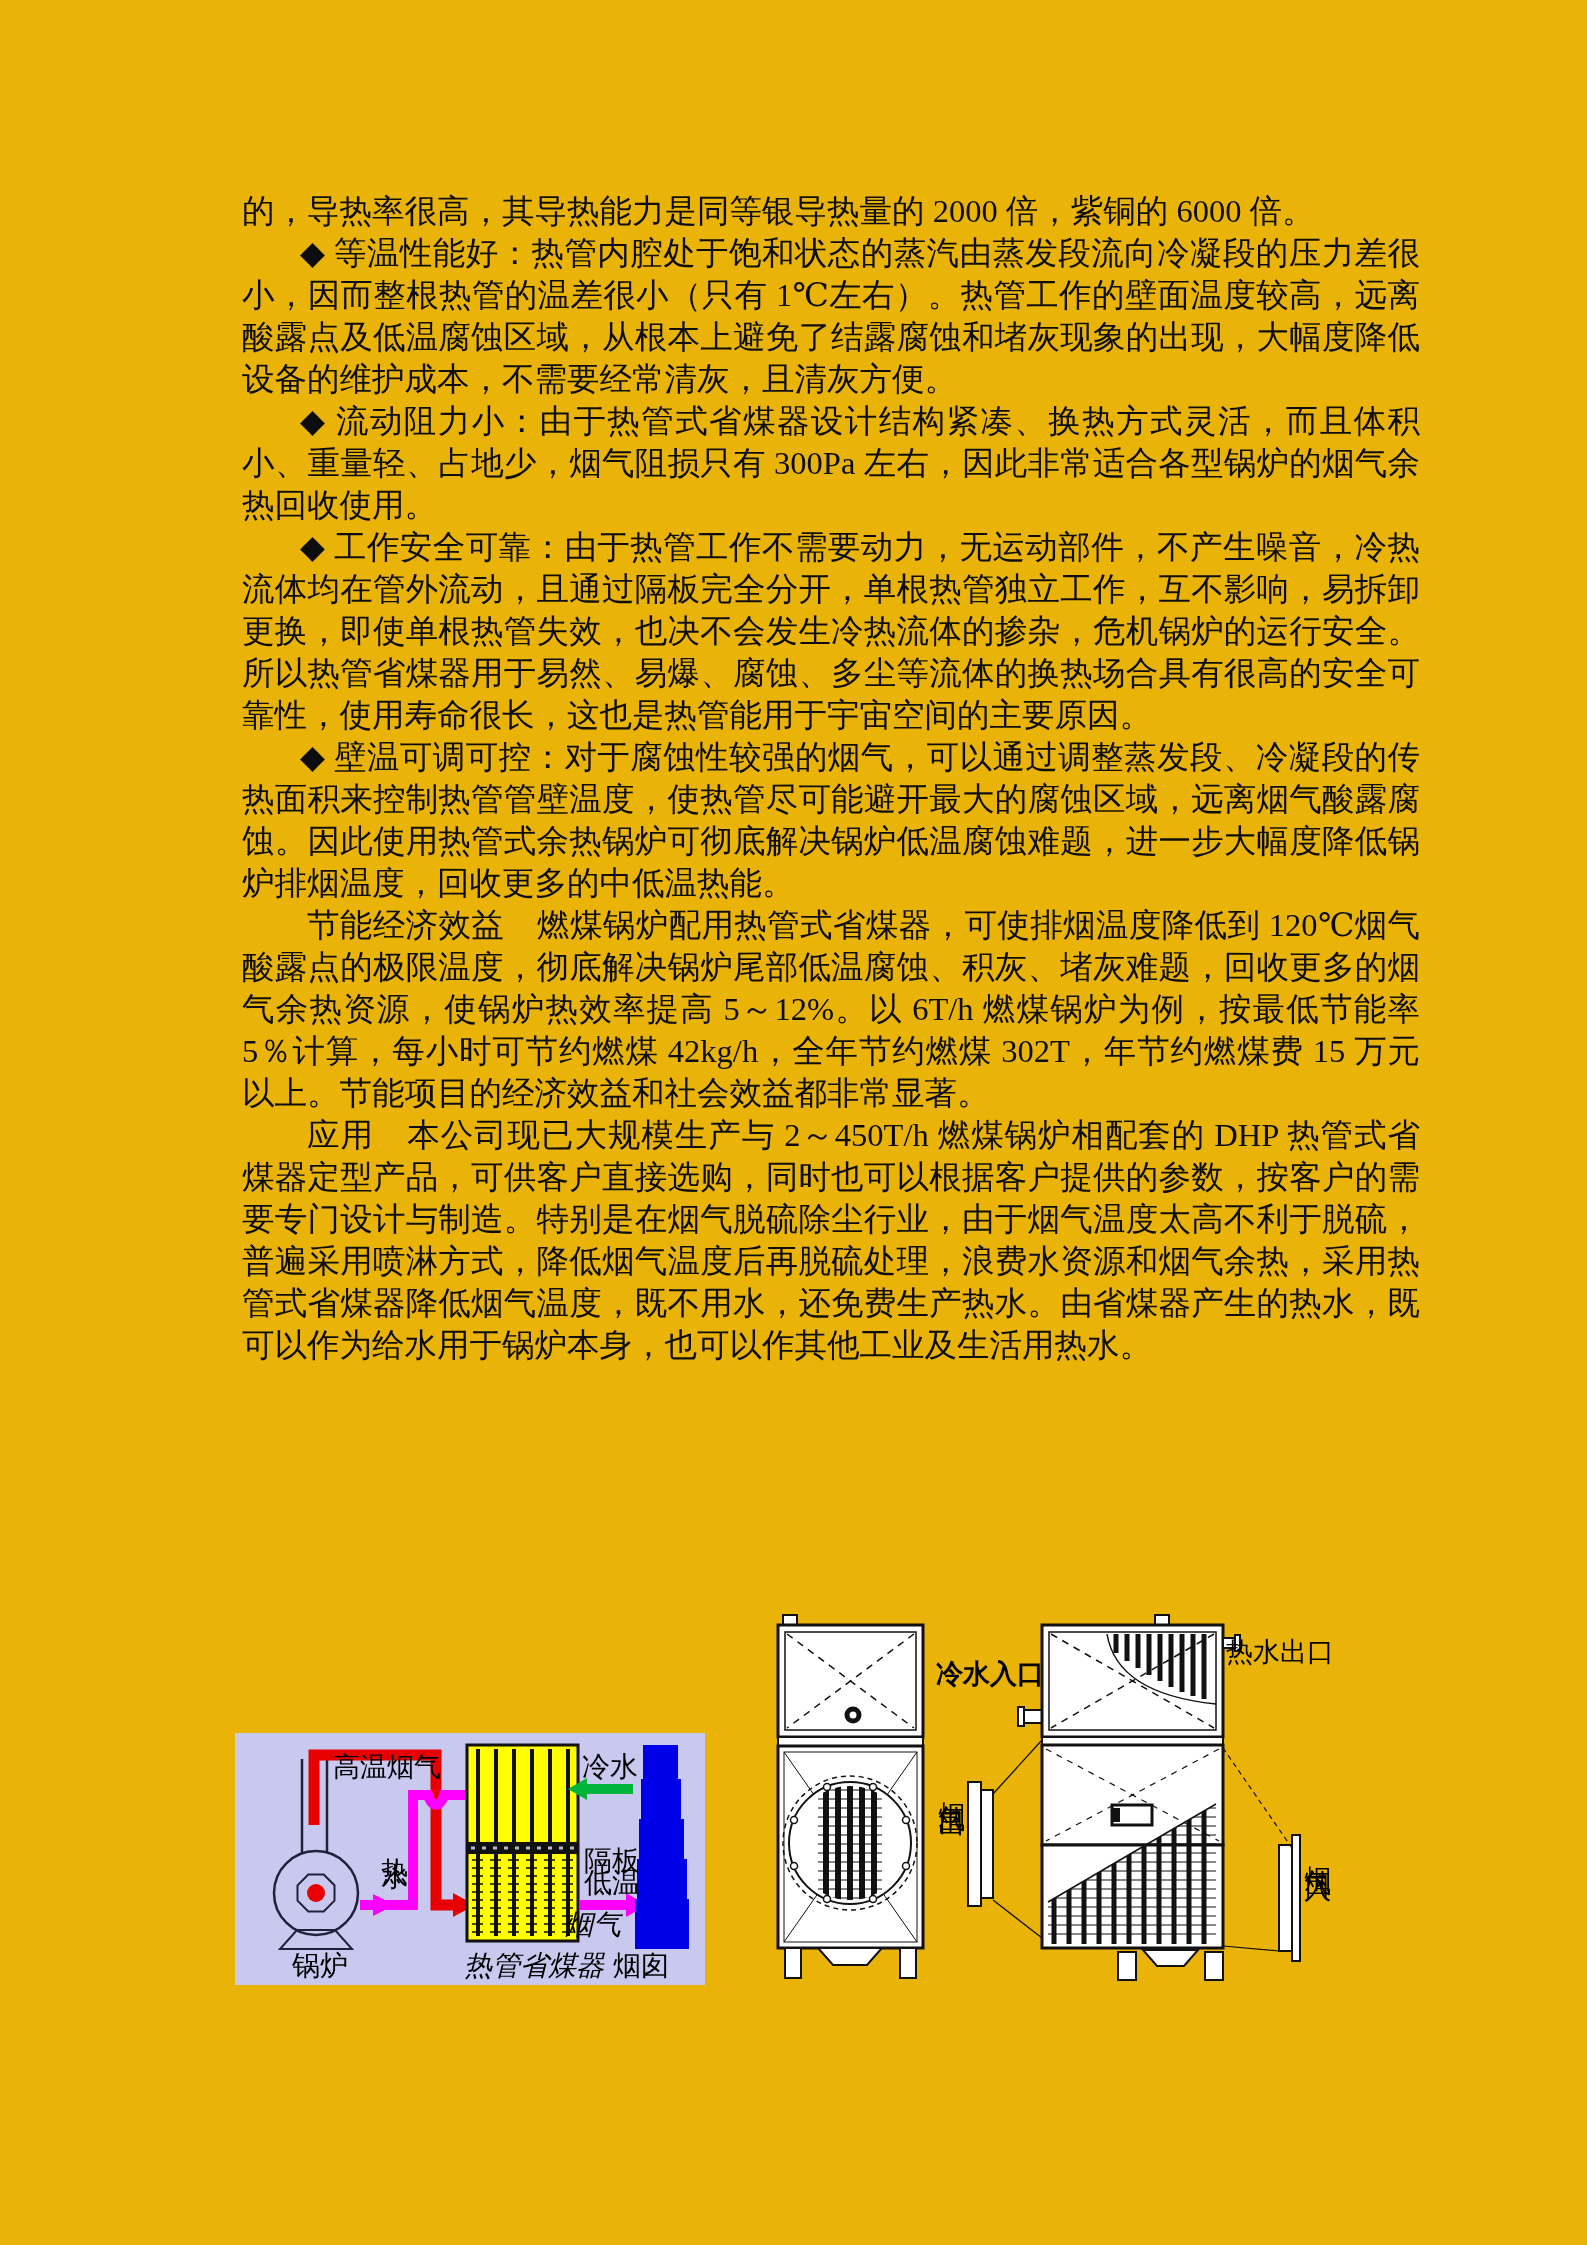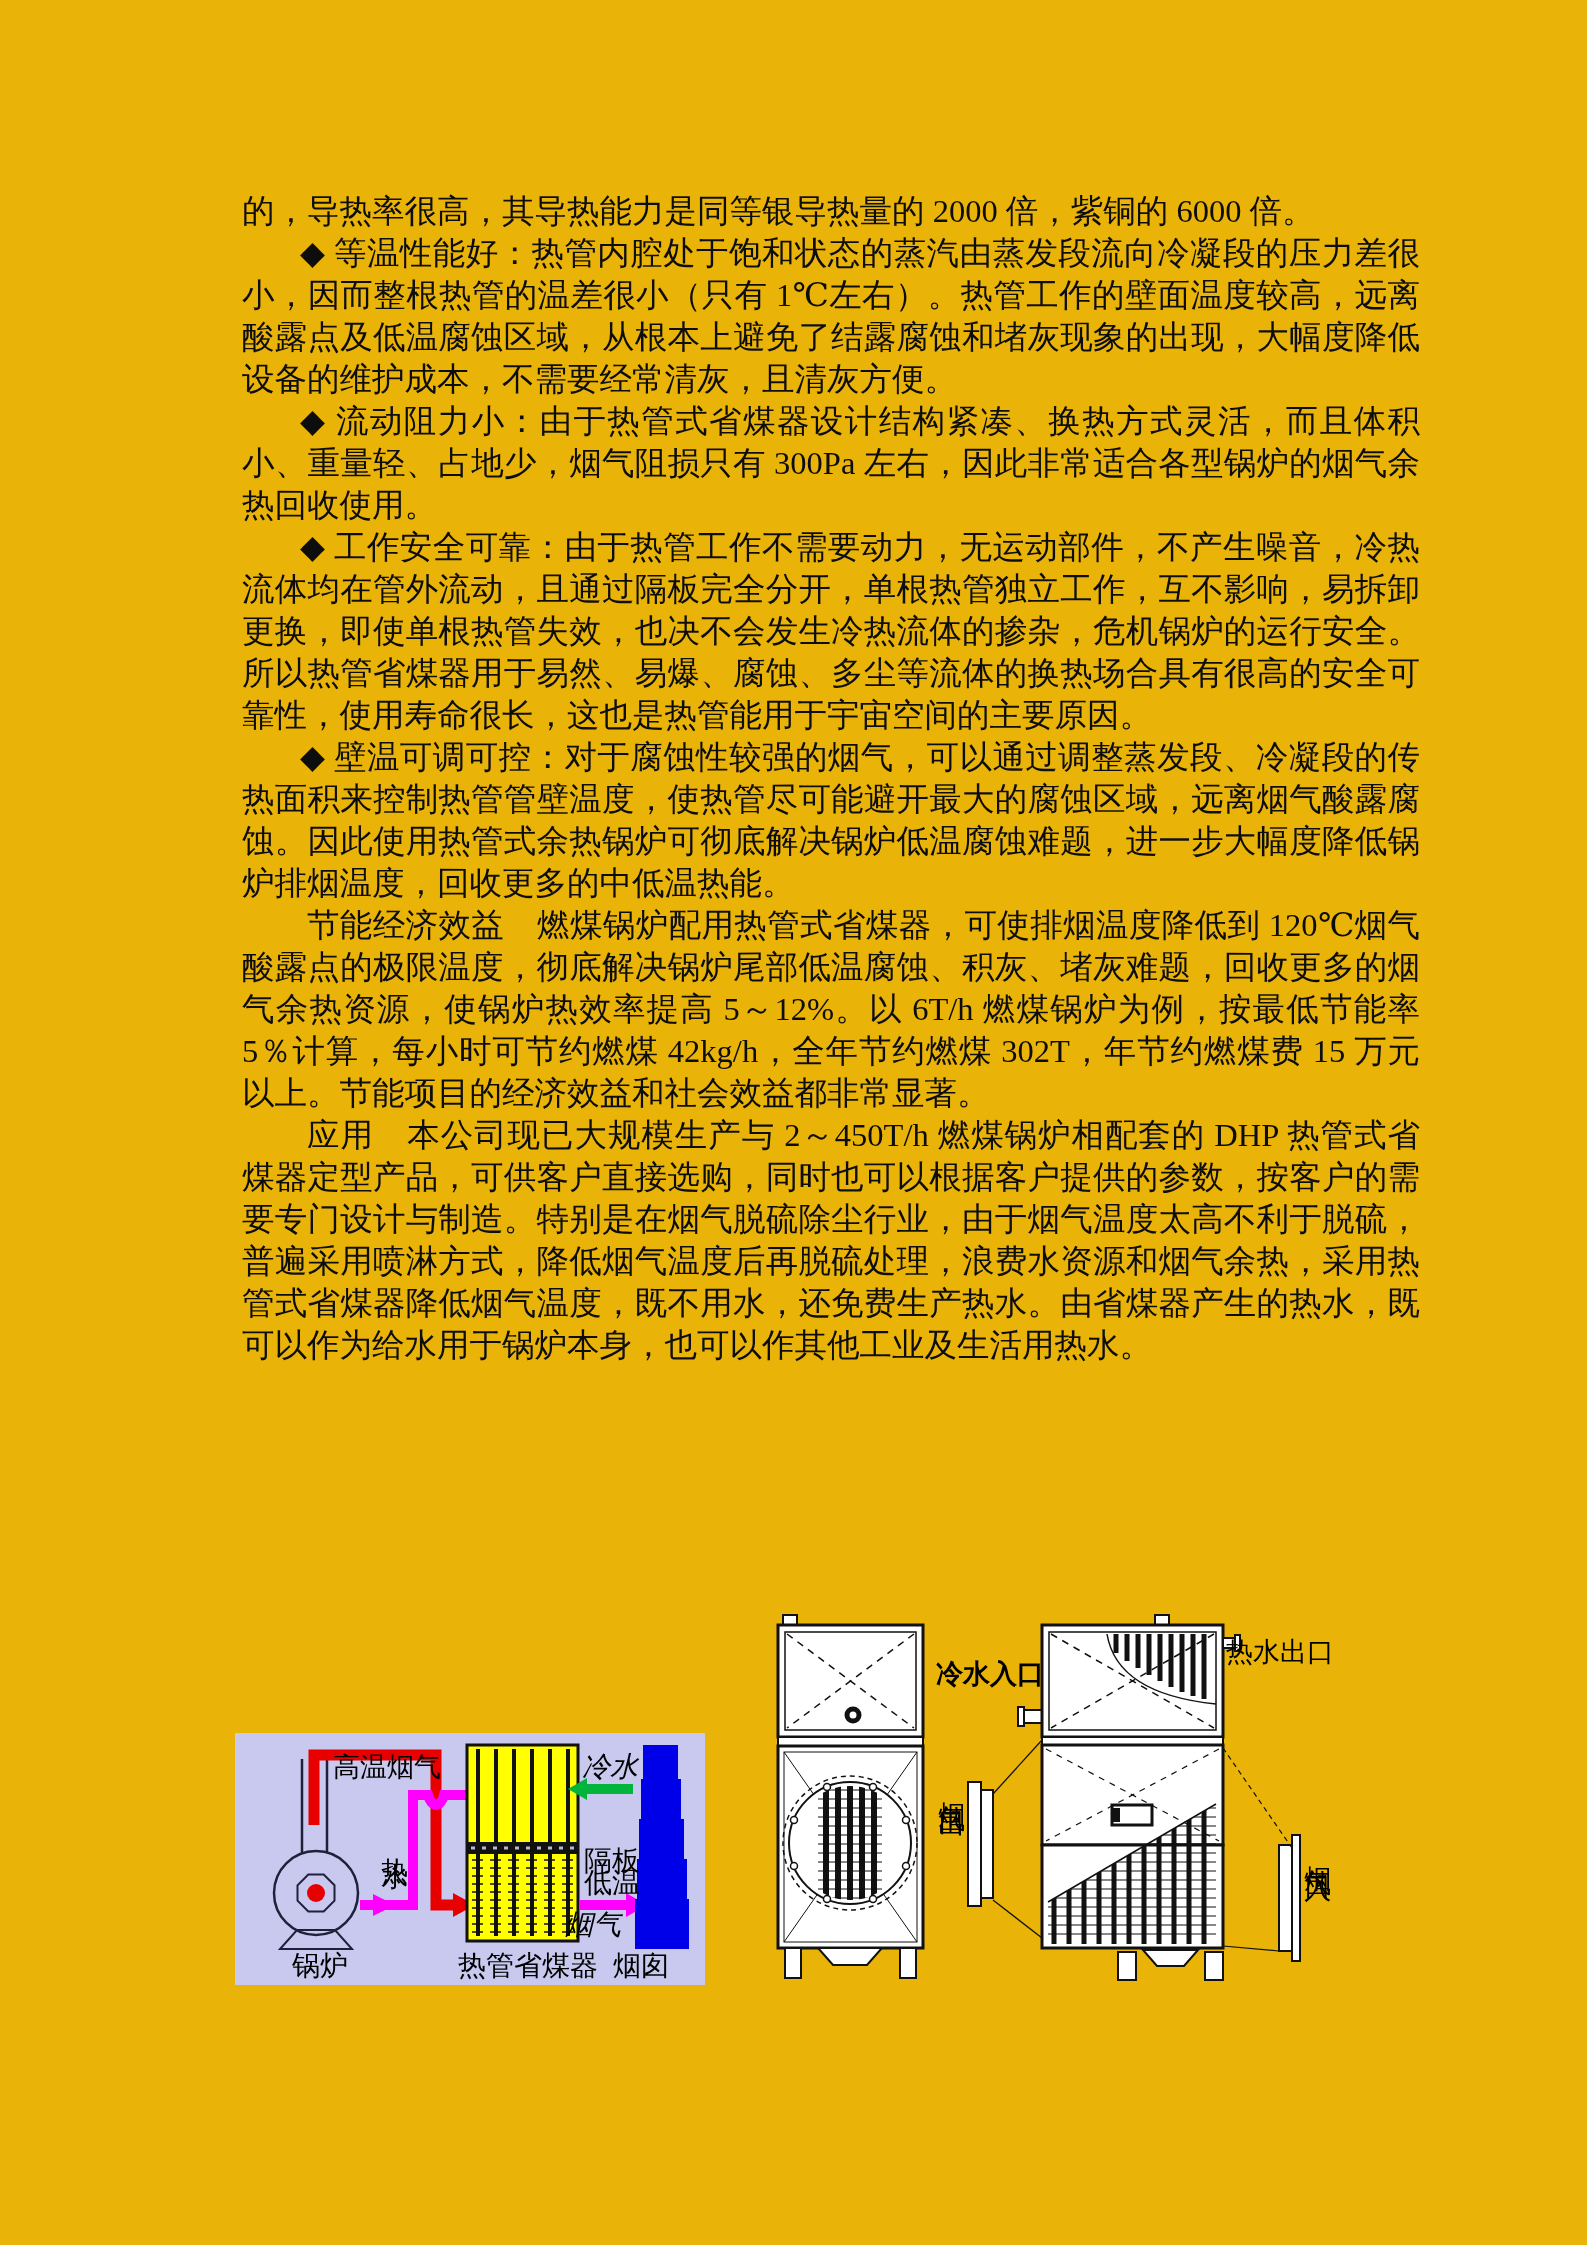--- a/index.html
+++ b/index.html
@@ -121,26 +121,26 @@
       <g>
         <rect x="345" y="167" width="48" height="10" fill="#ff00ff"></rect>
         <polygon points="391,160 412,172 391,184" fill="#ff00ff"></polygon>
       </g>
 
       <path fill="#0000e8" d="M408,12 L443,12 L443,46 L446,46 L446,86 L449,86 L449,126 L452,126 L452,166 L454,166 L454,216 L400,216 L400,166 L402,166 L402,126 L404,126 L404,86 L406,86 L406,46 L408,46 Z"></path>
     </svg>
 
     <div class="dlabel small" style="left:98px;top:20px;">高温烟气</div>
     <div class="dlabel small vlabel" style="left:144px;top:104px;">热水</div>
-    <div class="dlabel" style="left:347px;top:19px;font-style:italic;">冷水</div>
+    <div class="dlabel" style="left:347px;top:19px;">冷水</div>
     <div class="dlabel" style="left:349px;top:94px;margin-top:19px;">隔板</div>
     <div class="dlabel" style="left:349px;top:135px;">低温</div>
     <div class="dlabel" style="left:330px;top:177px;font-style:italic;">烟气</div>
     <div class="dlabel" style="left:57px;top:218px;">锅炉</div>
-    <div class="dlabel" style="left:223px;top:218px;">热管省煤器</div>
+    <div class="dlabel" style="left:229px;top:218px;font-style:italic;">热管省煤器</div>
     <div class="dlabel" style="left:378px;top:218px;">烟囱</div>
   </div>
 
   <div class="diagram" style="left:760px;top:1608px;width:600px;height:400px;">
     <svg viewBox="0 0 600 400" width="600" height="400">
       <g stroke="#111" fill="none">
 
         <g>
           <rect x="23" y="7" width="14" height="11" stroke-width="2" fill="#fff"></rect>
           <rect x="18" y="17" width="145" height="112" stroke-width="3" fill="#fff"></rect>

